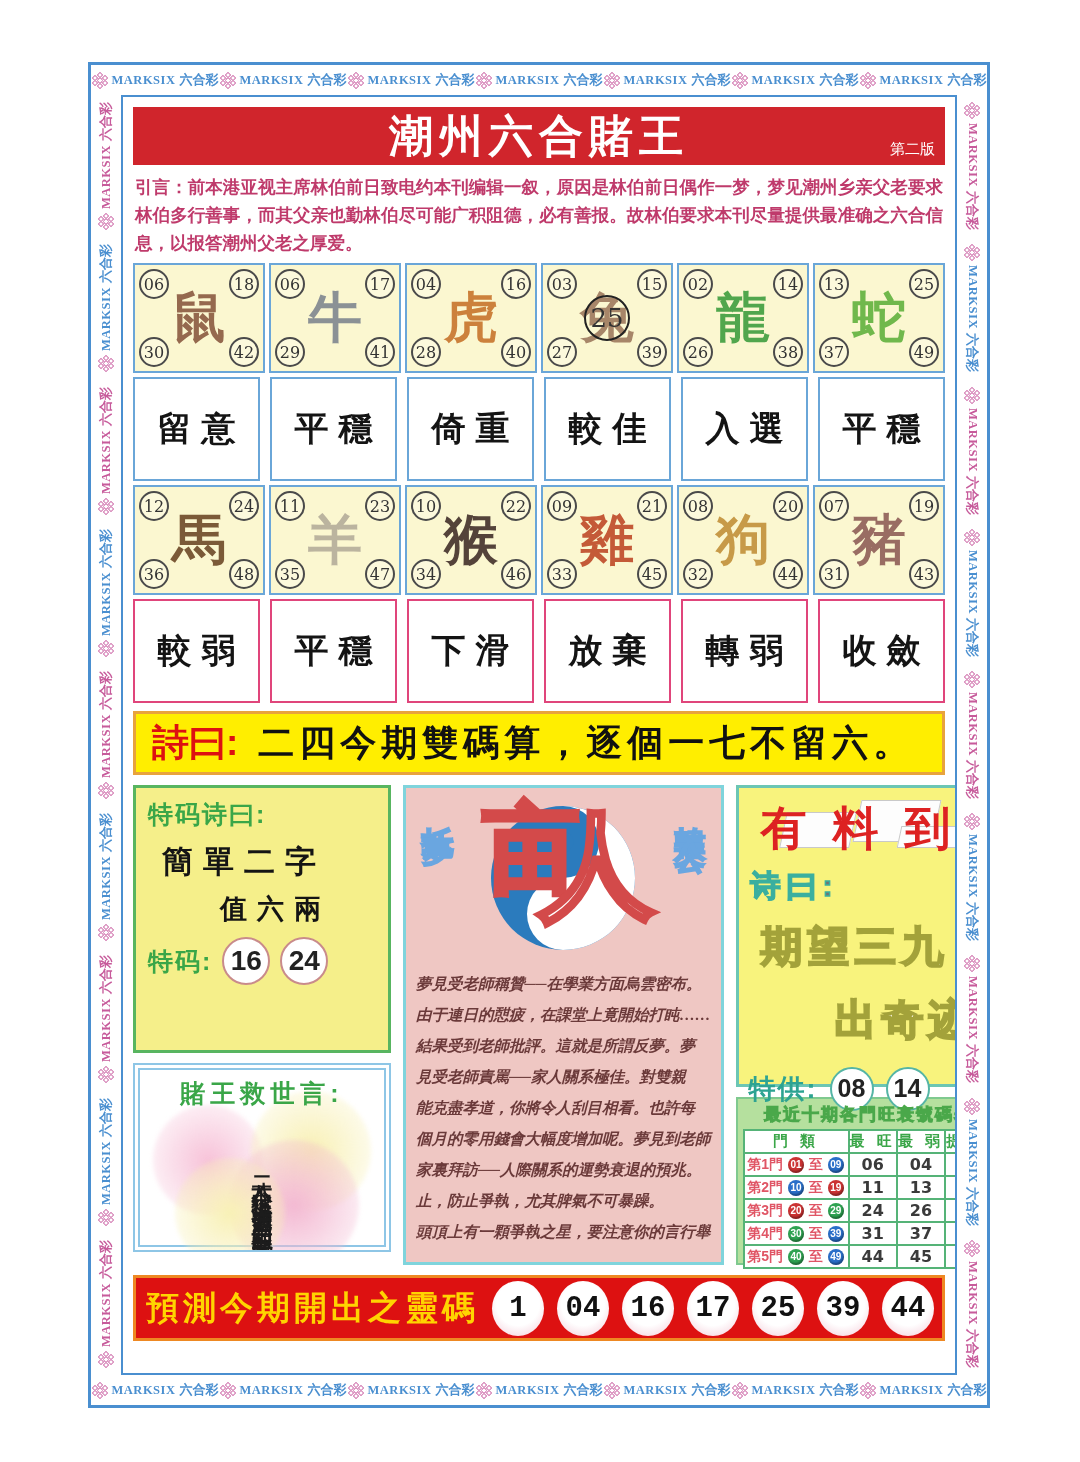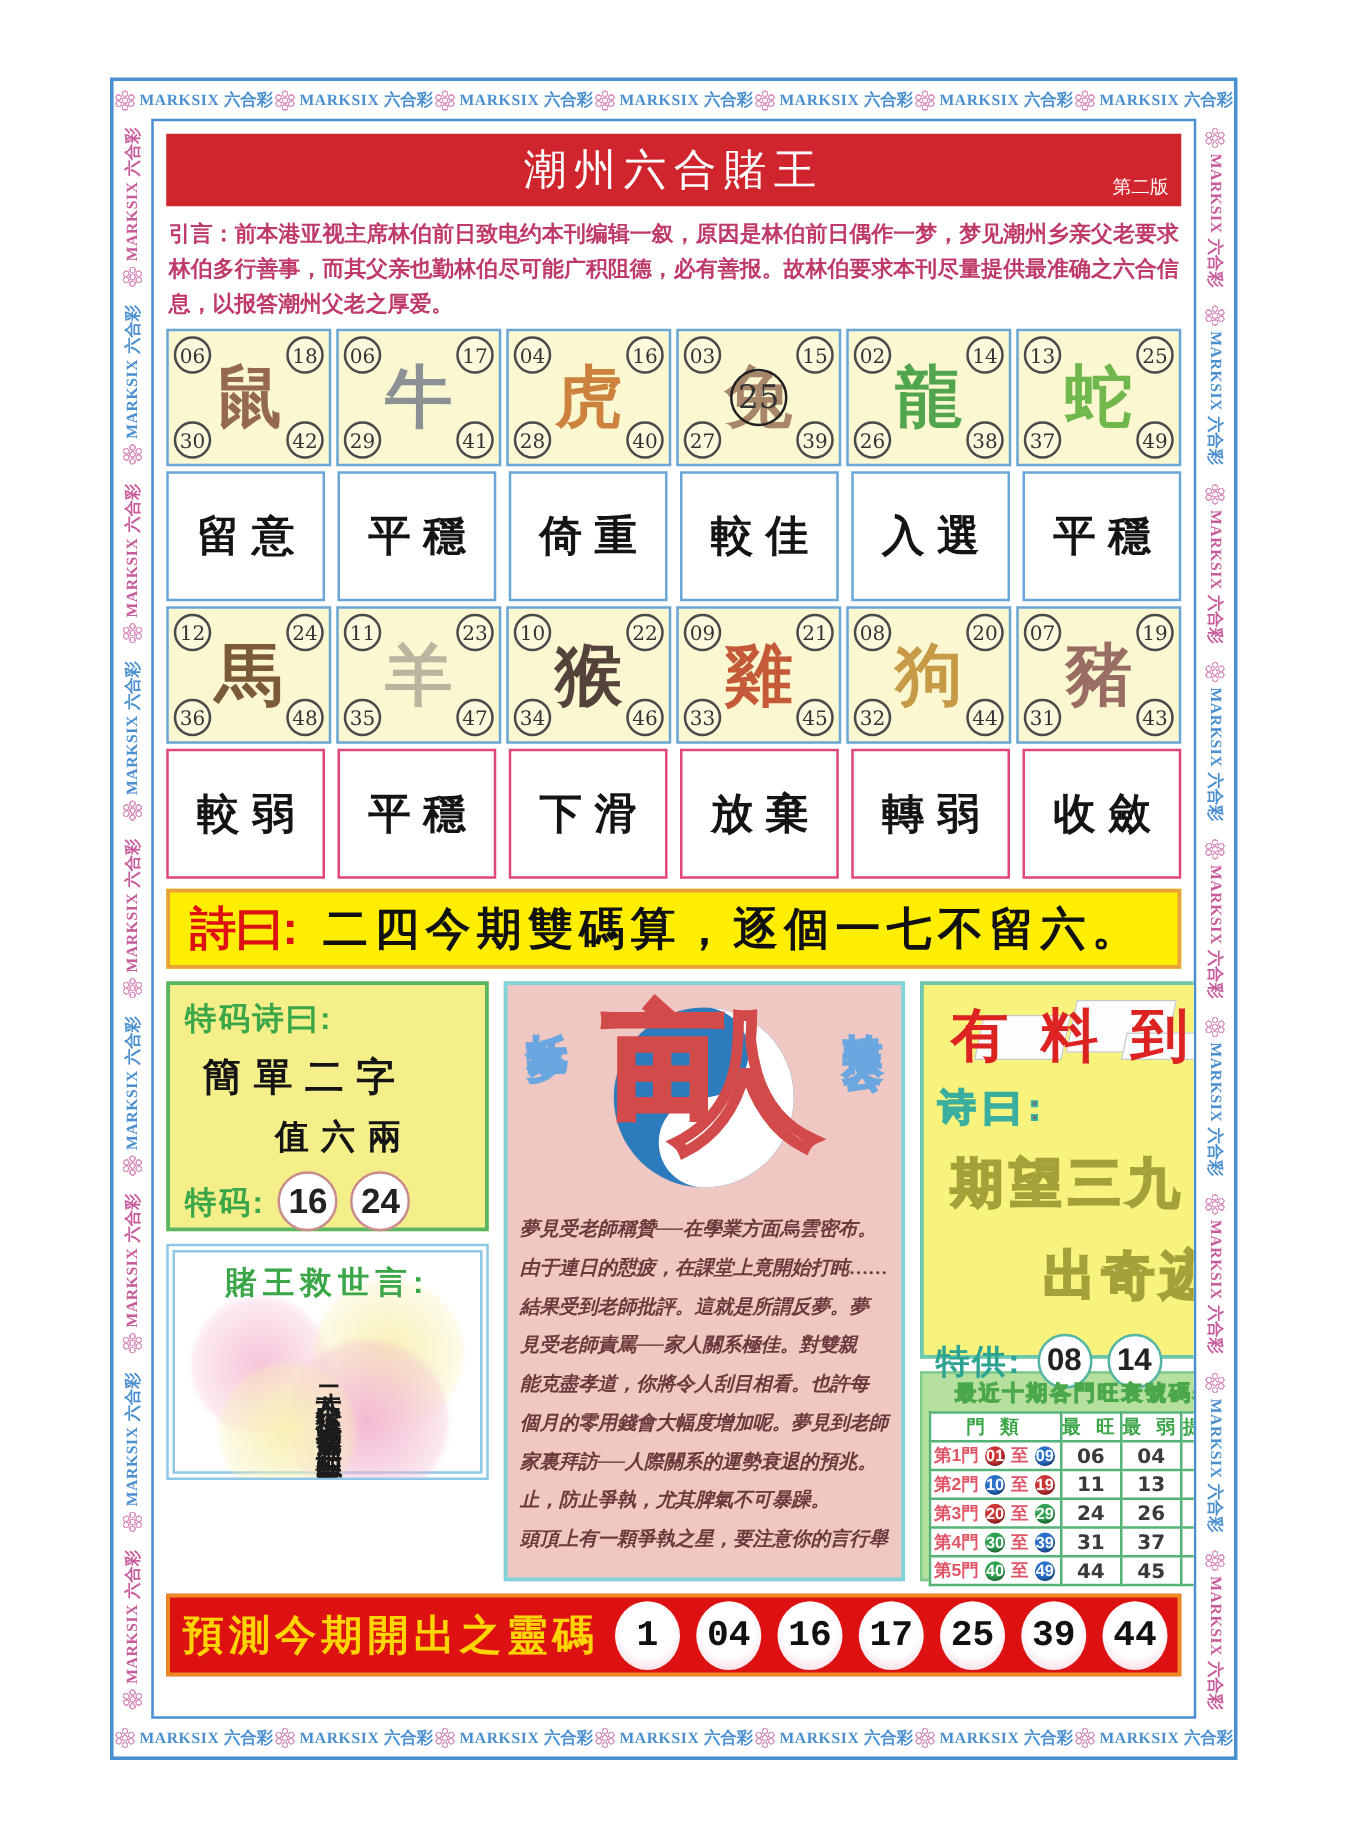--- a/index.html
+++ b/index.html
@@ -37,21 +37,21 @@
   }
   
   .content {
     position: absolute; left: 30px; top: 30px; right: 30px; bottom: 30px;
     border: 2px solid #4a8fd0; background: #fff; padding: 8px 10px; overflow: hidden;
   }
   .header {
     height: 58px; background: #d0252c; color: #fff; position: relative;
     display: flex; align-items: center; justify-content: center; margin-top: 2px;
   }
-  .header .title { font-size: 34px; font-weight: 400; letter-spacing: 6px; }
+  .header .title { font-size: 44px; font-weight: 700; letter-spacing: 6px; }
   .header .edition { position: absolute; right: 10px; bottom: 6px; font-size: 15px; font-weight: 400; }
   .intro {
     margin: 8px 2px 6px 2px; color: #bf3a6b; font-size: 17.5px; line-height: 1.6;
     text-align: justify; font-weight: 600; font-family: "Liberation Serif", serif;
   }
   
   .zgrid { display: grid; grid-template-columns: repeat(6, 1fr); gap: 4px; margin-top: 4px; }
   .zcell { position: relative; height: 110px; background: #fbf7d0; border: 2px solid #6aa6d8; }
   .row2 .zcell { border-color: #6aa6d8; }
   .znum {
@@ -82,21 +82,21 @@
     margin-top: 8px; height: 64px; background: #ffee00; border: 3px solid #e8a33d;
     display: flex; align-items: center; padding: 0 16px;
   }
   .poem-label { color: #dd1111; font-size: 37px; font-weight: 900; flex-shrink: 0; }
   .poem-text { color: #111; font-size: 36px; font-weight: 900; letter-spacing: 5px; margin-left: 20px; white-space: nowrap; }
   
   .bottom { display: flex; gap: 12px; margin-top: 10px; height: 480px; }
   .col-left { width: 258px; flex-shrink: 0; }
   .col-mid { flex: 1; }
   .col-right { width: 266px; flex-shrink: 0; }
-  .special-box { height: 200px; background: #f5ef8a; border: 3px solid #58b560; padding: 10px 12px; }
+  .special-box { height: 268px; background: #f5ef8a; border: 3px solid #58b560; padding: 10px 12px; }
   .green-label { color: #3aa648; font-size: 25px; font-weight: 800; letter-spacing: 2px; }
   .special-l1 { color: #141414; font-size: 31px; font-weight: 900; letter-spacing: 10px; margin: 10px 0 0 14px; }
   .special-l2 { color: #141414; font-size: 27px; font-weight: 900; letter-spacing: 10px; margin: 8px 0 0 72px; }
   .special-codes { display: flex; align-items: center; margin-top: 10px; gap: 10px; }
   .code-circle {
     width: 48px; height: 48px; border-radius: 50%; background: #fff; border: 2px solid #c98b8b;
     display: flex; align-items: center; justify-content: center; font-size: 28px; font-weight: 700; color: #222;
   }
   .savior-box {
     margin-top: 10px; height: 189px; background: #fff; border: 2px solid #8ec6e6;
@@ -152,21 +152,21 @@
   
   .table-box { margin-top: 10px; height: 168px; background: #b5e09e; border: 2px solid #7fc98f; padding: 3px 5px; }
   .table-title { text-align: center; font-size: 17px; font-weight: 900; letter-spacing: 2px;
                  color: #eaf8e0; -webkit-text-stroke: 1px #4aa84a; margin: 1px 0 3px 0; }
   table.stats { width: 100%; border-collapse: collapse; background: #fff; }
   table.stats td, table.stats th { border: 2px solid #55b377; text-align: center; padding: 0; height: 23px; }
   th.hdr { color: #3aa648; font-size: 15px; font-weight: 800; letter-spacing: 4px; }
   td.door-cell { font-size: 14px; font-weight: 800; color: #e05565; white-space: nowrap; }
   td.val { font-size: 16px; font-weight: 700; color: #3a3a3a; font-family: "DejaVu Sans", sans-serif; }
   .ball { display: inline-flex; width: 16px; height: 16px; border-radius: 50%; color: #fff;
-          font-size: 13px; align-items: center; justify-content: center; vertical-align: middle;
+          font-size: 10px; align-items: center; justify-content: center; vertical-align: middle;
           margin: 0 1px; font-weight: 700; box-shadow: inset -1px -2px 2px rgba(0,0,0,.35); }
   .ball-red { background: #cc3333; } .ball-blue { background: #2a6fc9; } .ball-green { background: #2fa352; }
   
   .predict {
     margin-top: 10px; height: 66px; background: #dd1111; border: 3px solid #ee8822;
     display: flex; align-items: center; padding: 0 10px; gap: 13px; font-family: Liberation Mono, monospace;
   }
   .predict-label { color: #ffd400; font-size: 33px; font-weight: 900; letter-spacing: 4px; white-space: nowrap; }
   .predict-ball {
     width: 52px; height: 55px; border-radius: 50%; flex-shrink: 0;

